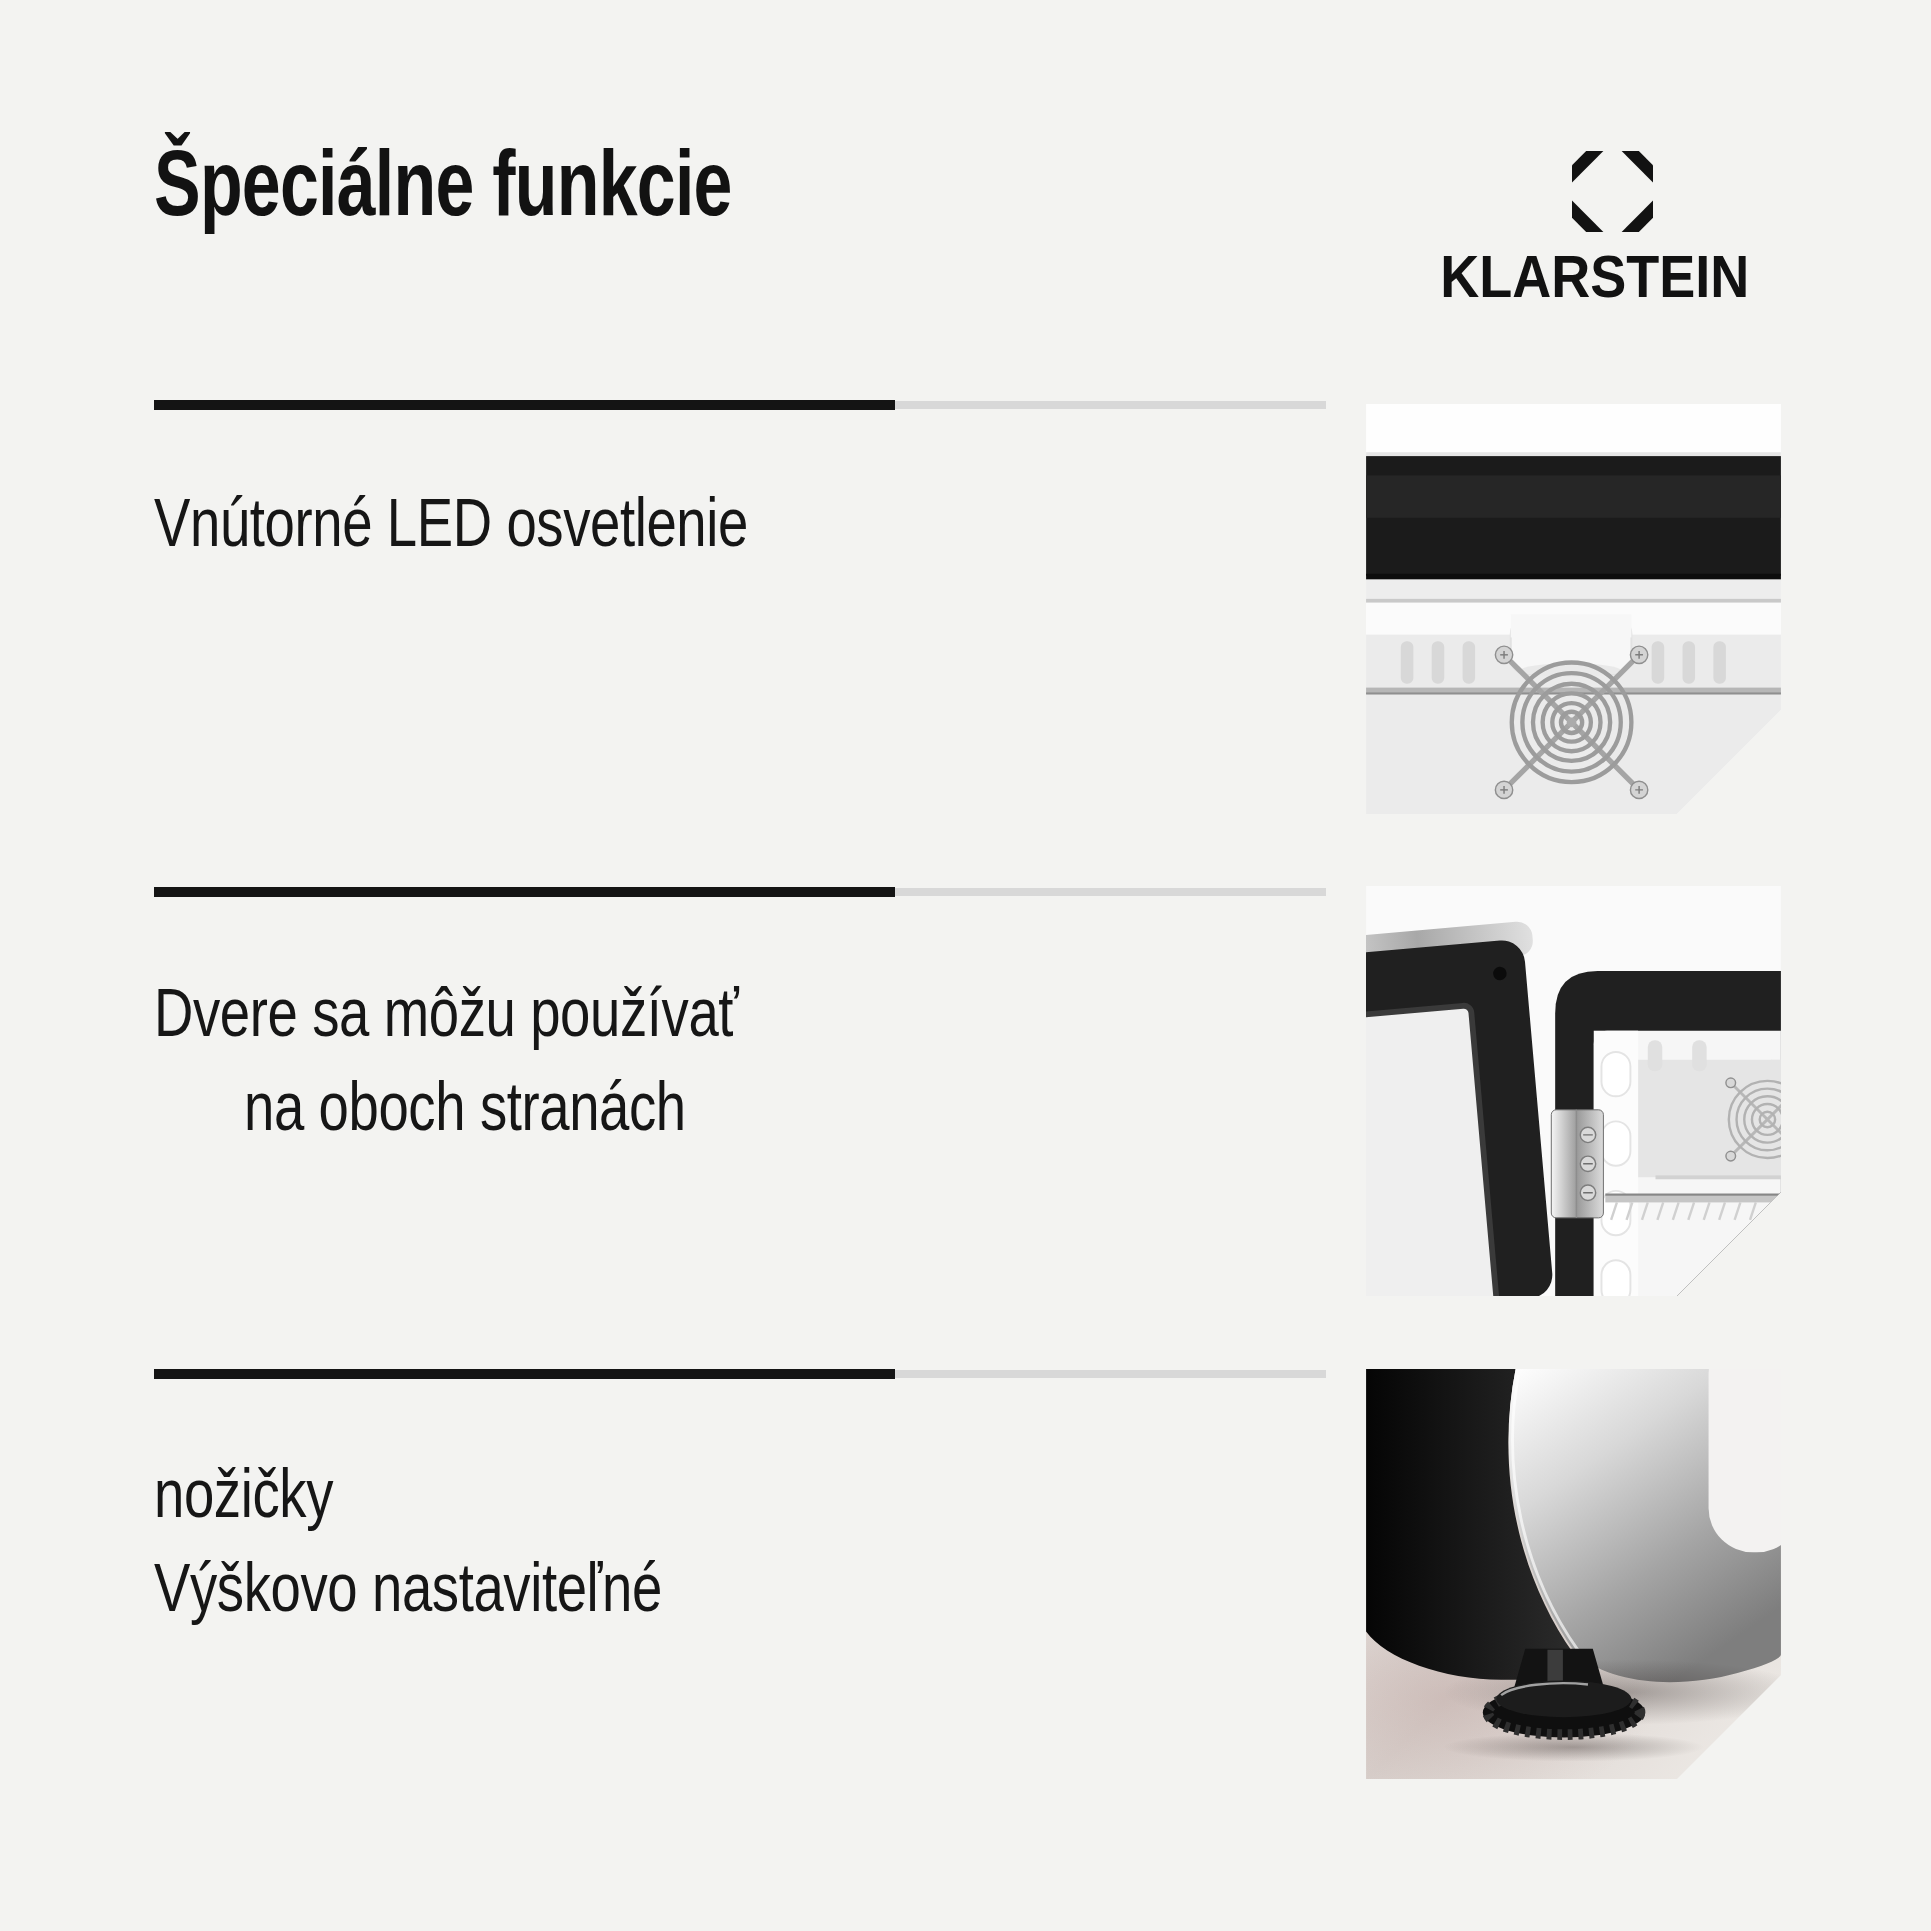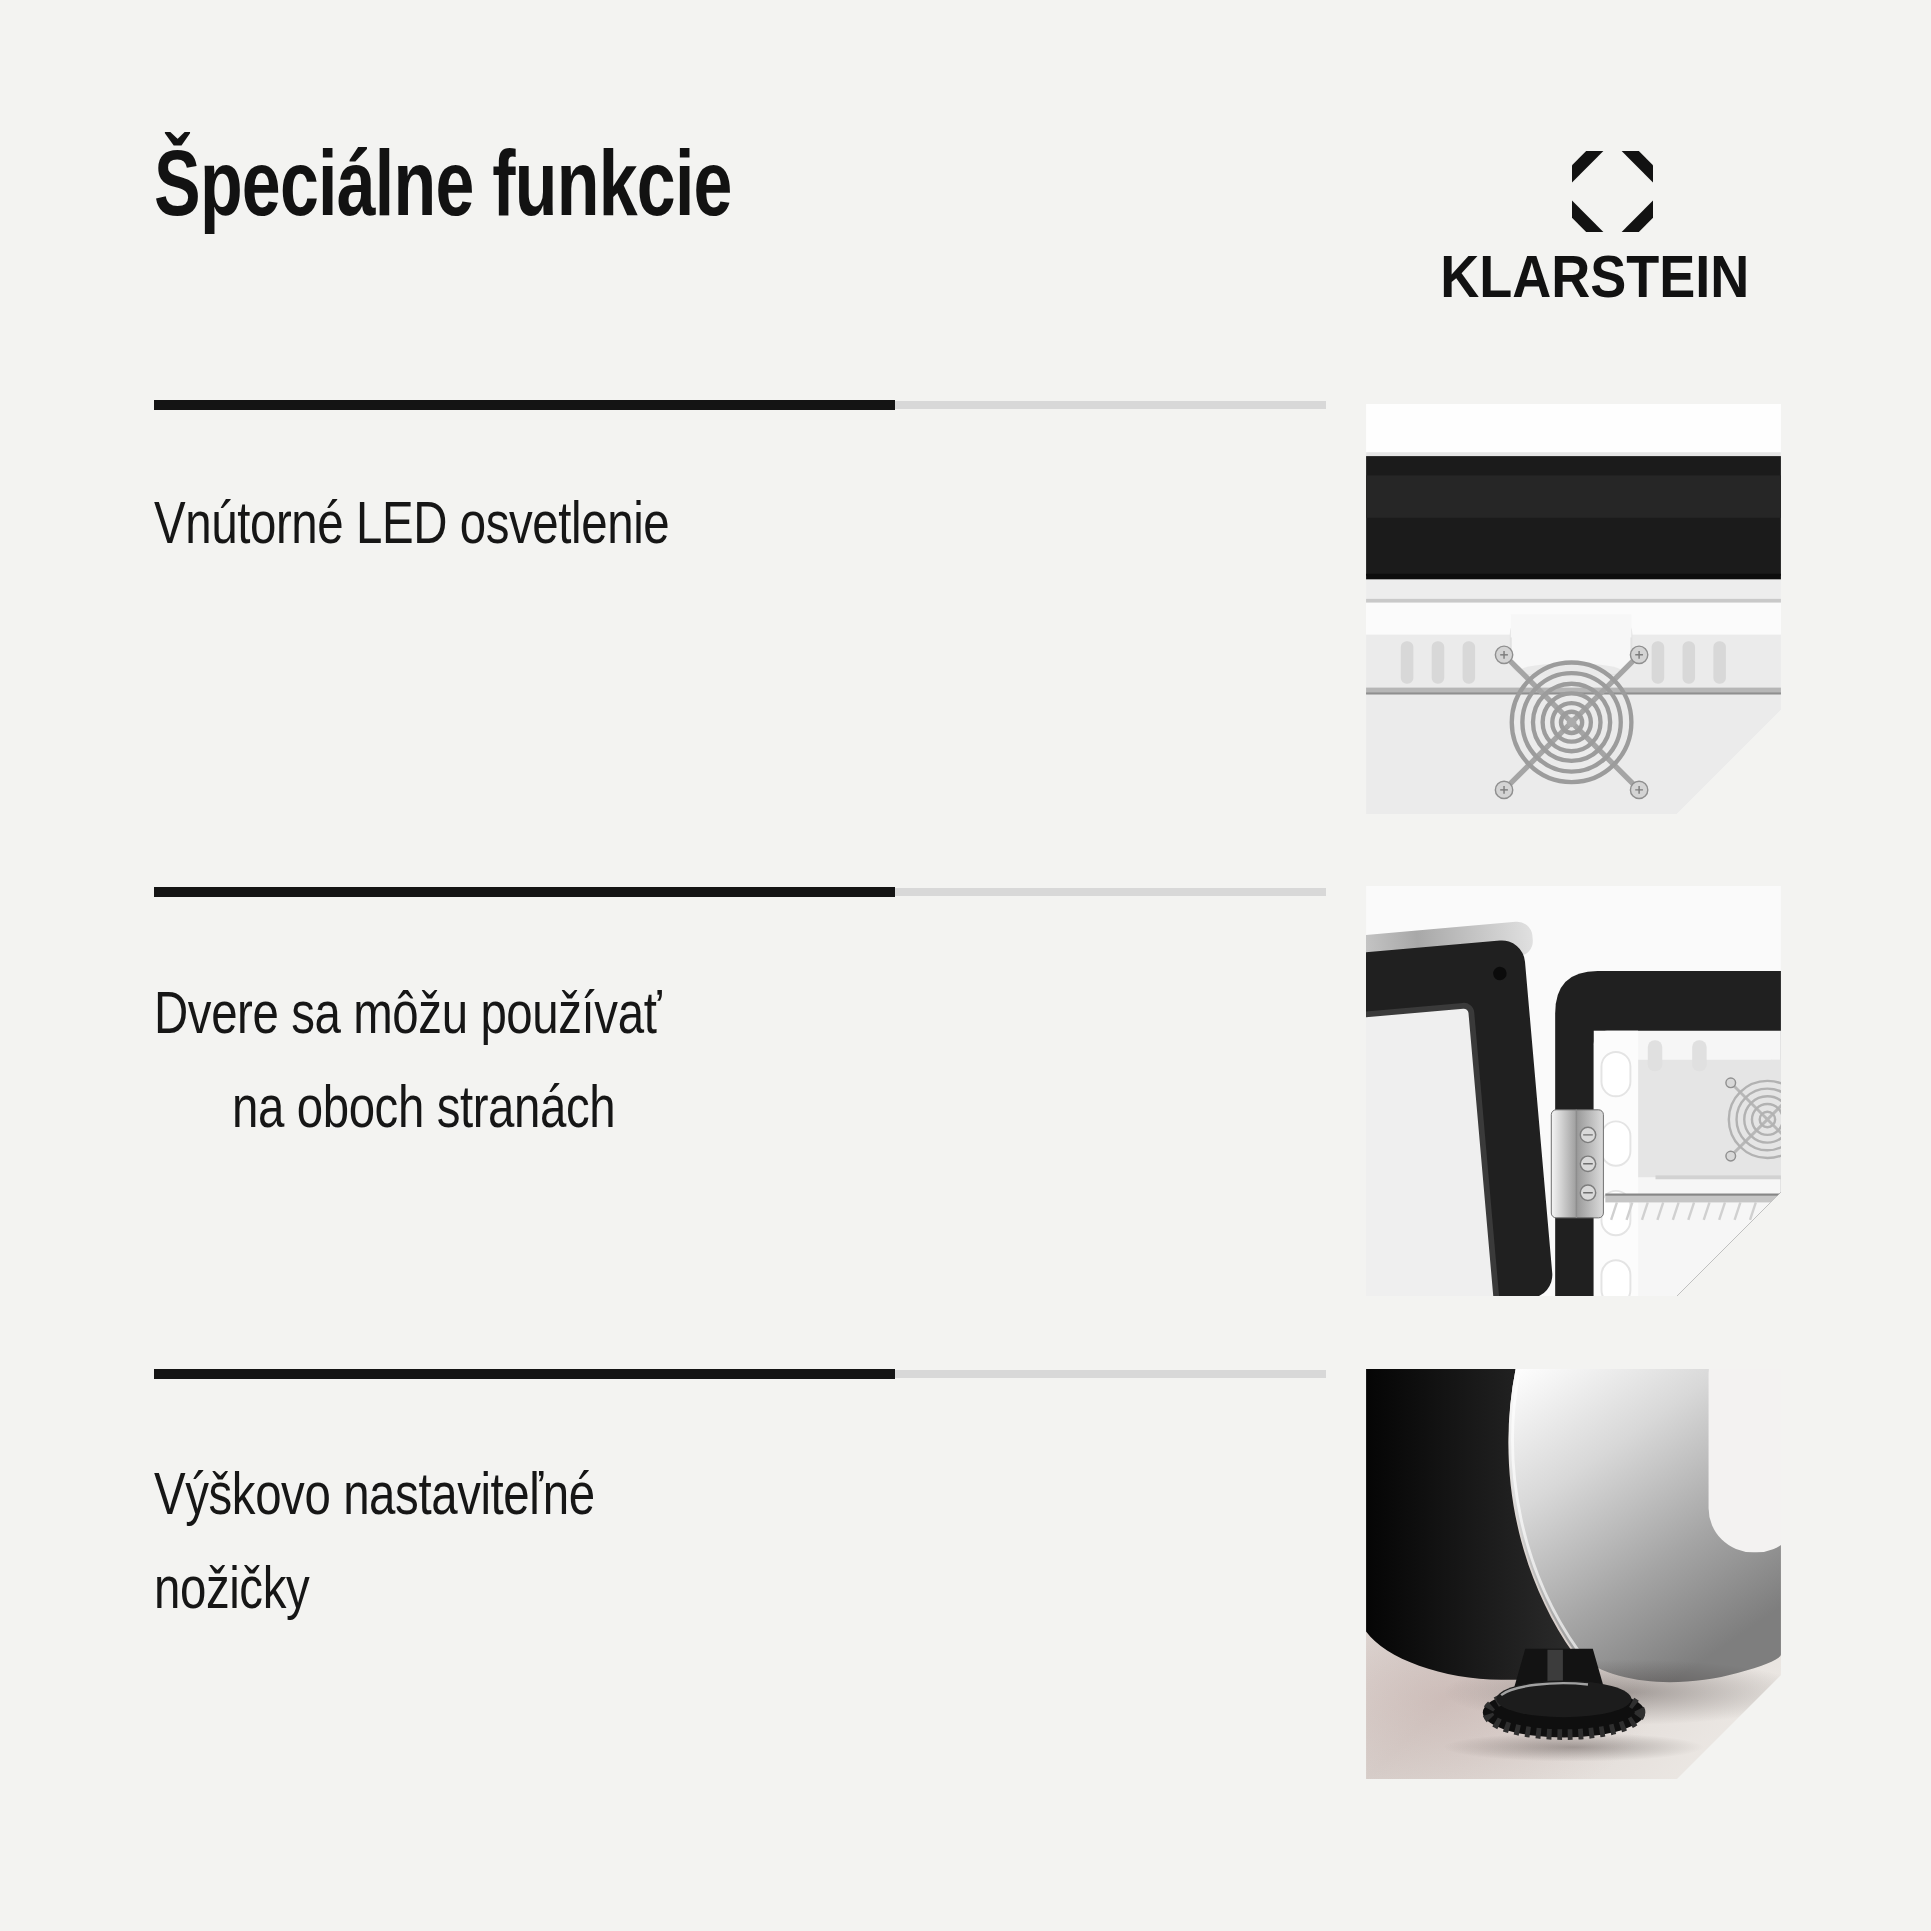--- a/index.html
+++ b/index.html
@@ -13,21 +13,21 @@
   .squeeze{display:inline-block;transform:scaleX(0.76);transform-origin:0 0;white-space:nowrap;}
   .squeeze-body{display:inline-block;transform:scaleX(0.79);transform-origin:0 0;white-space:nowrap;}
   .brand-icon{left:1572px;top:151px;width:81px;height:81px;}
   .brand-word{left:1423px;top:247px;width:386px;text-align:left;
               font-size:60px;font-weight:700;line-height:60px;color:#121212;}
   .brand-word .squeeze-w{display:inline-block;transform:scaleX(0.9);transform-origin:50% 0;white-space:nowrap;}
   
   .divider{left:154px;width:1171px;height:9.7px;}
   .divider .seg-black{position:absolute;left:0;top:0;width:741px;height:9.7px;background:#141414;}
   .divider .seg-gray{position:absolute;left:741px;top:1px;width:431px;height:7.7px;background:#d8d8d8;}
-  .feature-text{left:154px;font-size:60px;font-weight:400;line-height:94px;
+  .feature-text{left:154px;font-size:69px;font-weight:400;line-height:94px;
                 color:#161616;letter-spacing:-0.5px;}
   .feature-text .line{display:block;height:94px;}
   
   .img-card{left:1366px;width:415px;height:410px;
             clip-path:polygon(0 0,415px 0,415px 306px,311px 410px,0 410px);}
   .img-card svg{display:block;width:415px;height:410px;}
 </style>
 </head>
 <body>
 
@@ -201,22 +201,22 @@
       <line x1="225" y1="318" x2="235" y2="318"></line>
     </g>
   </svg>
 </div>
 
 <div class="abs divider" style="top:1369px;">
   <div class="seg-black"></div>
   <div class="seg-gray"></div>
 </div>
 <div class="abs feature-text" style="top:1447px;">
+  <span class="line"><span class="squeeze-body">nožičky</span></span>
   <span class="line"><span class="squeeze-body">Výškovo nastaviteľné</span></span>
-  <span class="line"><span class="squeeze-body">nožičky</span></span>
 </div>
 <div class="abs img-card" style="top:1369px;">
   <svg viewBox="0 0 430 425">
     <defs>
       <linearGradient id="floorGrad" x1="0" y1="0" x2="1" y2="1">
         <stop offset="0" stop-color="#efece9"></stop>
         <stop offset="0.5" stop-color="#d9d1cd"></stop>
         <stop offset="1" stop-color="#f0ede9"></stop>
       </linearGradient>
       <linearGradient id="chromeGrad" x1="0" y1="0" x2="0.6" y2="1">

